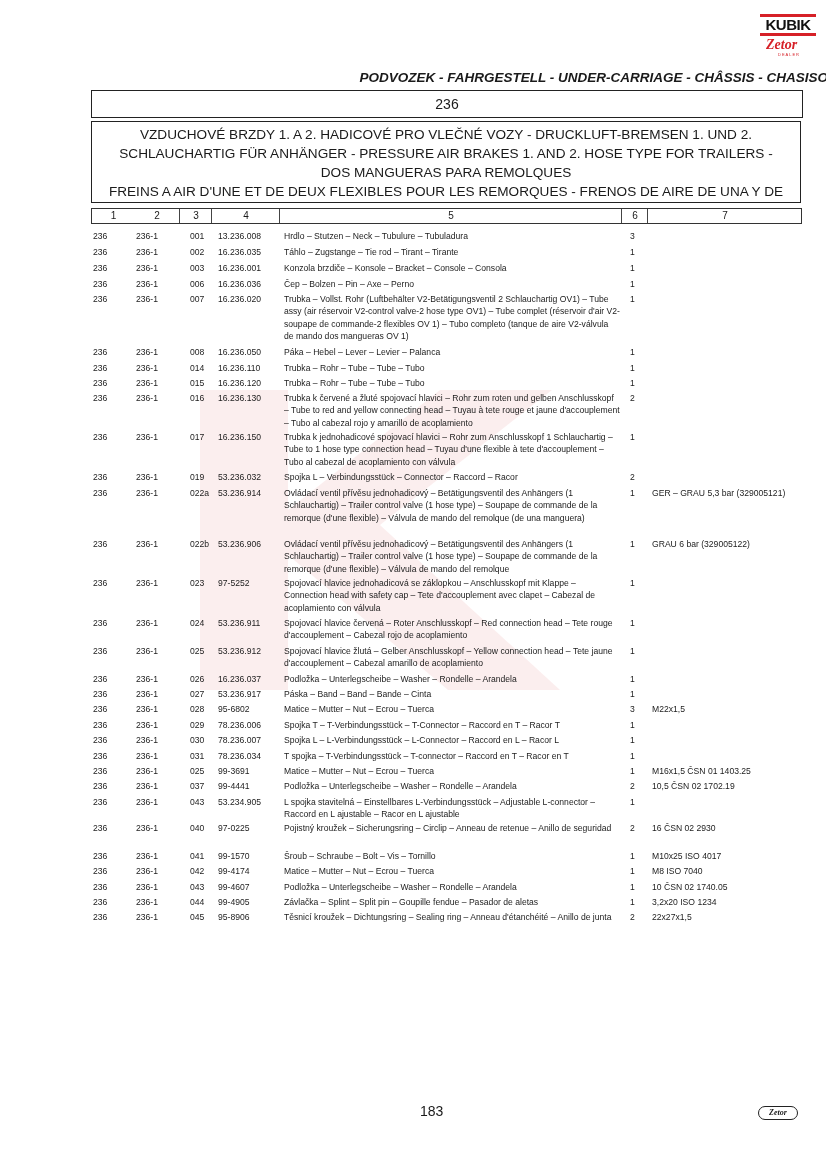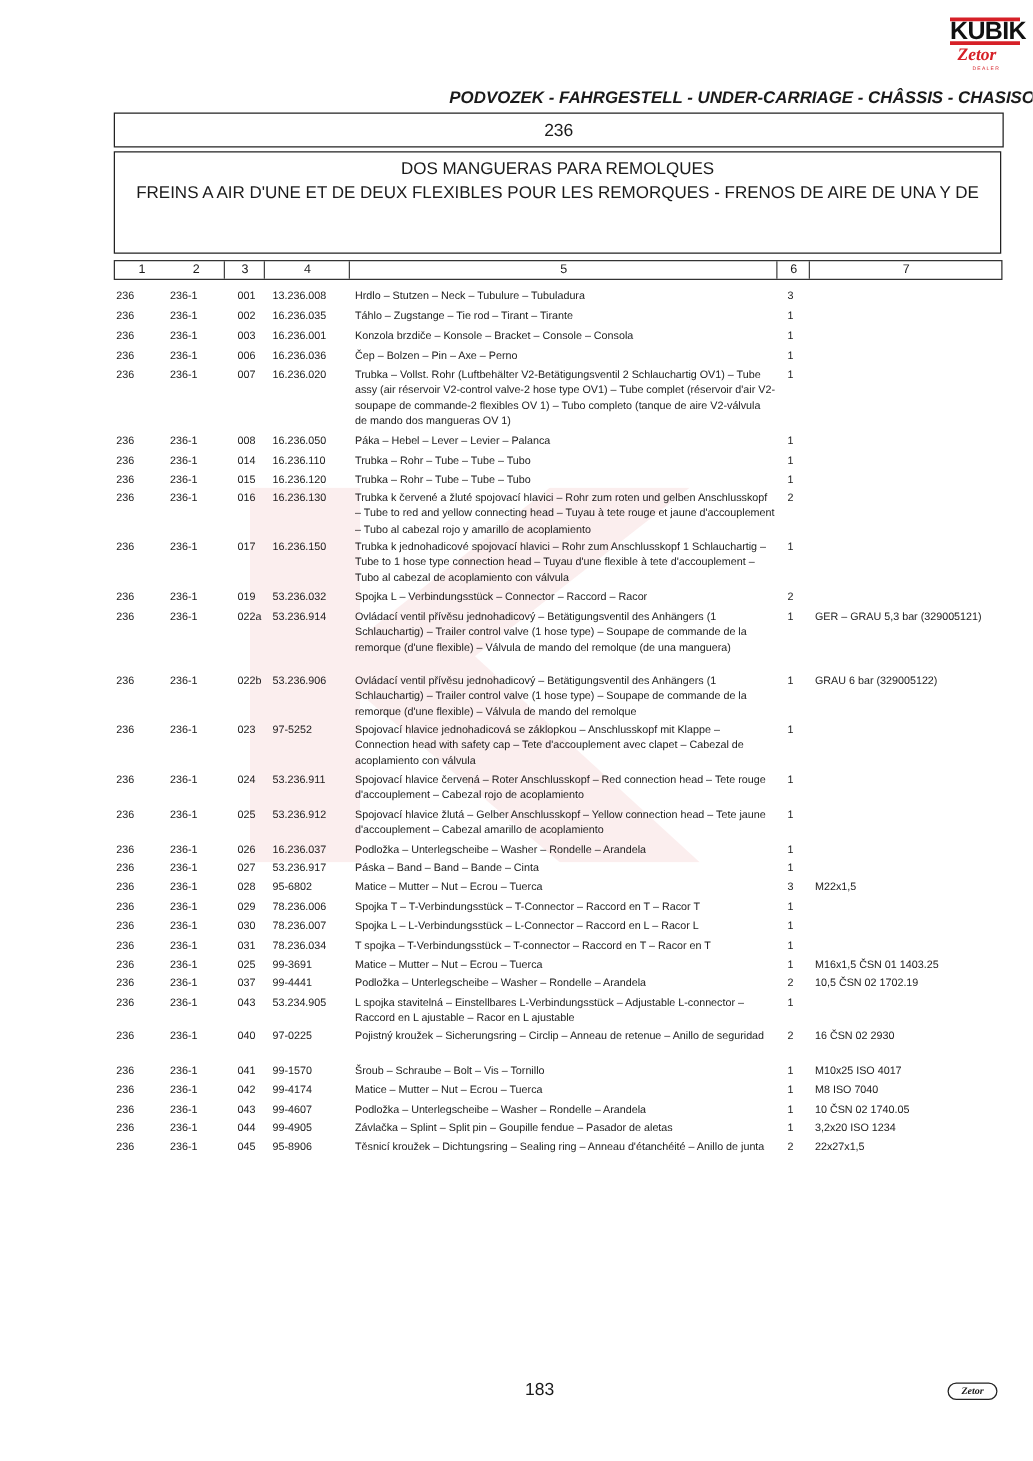--- a/index.html
+++ b/index.html
@@ -2,21 +2,21 @@
 <html><head>
 <meta charset="utf-8">
 <style>
   html, body { margin:0; padding:0; background:#fff; }
   body { width:826px; height:1169px; position:relative; overflow:hidden;
          font-family:"Liberation Sans", "DejaVu Sans", sans-serif; color:#1a1a1a; }
   .logo { position:absolute; left:760px; top:14px; width:56px; height:44px; }
   .logo .kubik { position:absolute; left:0; top:0; width:56px; height:22px; background:#fff; }
   .logo .kubik .bar { position:absolute; left:0; width:56px; height:3px; background:#d62027; }
   .logo .kubik .txt { position:absolute; left:0; top:3px; width:56px; height:32px;
-    font-weight:bold; font-size:20px; line-height:16px; letter-spacing:-0.5px; text-align:center; color:#111;
+    font-weight:bold; font-size:15px; line-height:16px; letter-spacing:-0.5px; text-align:center; color:#111;
     font-family:"Liberation Sans", sans-serif; }
   .logo .zetor { position:absolute; left:6px; top:24px; width:48px; height:14px;
     font-style:italic; font-weight:bold; font-size:14px; line-height:14px; color:#d62027;
     font-family:"Liberation Serif", serif; }
   .logo .dealer { position:absolute; left:18px; top:38px; font-size:4px; color:#d62027; letter-spacing:1px; }
 
   .section-title { position:absolute; left:108px; top:70px; width:720px; text-align:right;
     font-size:13.5px; font-weight:bold; letter-spacing:0px;font-style:italic; }
   .num-box { position:absolute; left:91px; top:90px; width:710px; height:26px;
     border:1.5px solid #222; text-align:center; font-size:14px; line-height:26px; }
@@ -63,20 +63,22 @@
 </div>
 
 <div class="watermark">
     <div class="k"></div>
   </div>
 
 <div class="section-title">PODVOZEK - FAHRGESTELL - UNDER-CARRIAGE - CHÂSSIS - CHASISO</div>
 <div class="num-box">236</div>
 
 <div class="title-box">
+  <div>VZDUCHOVÉ BRZDY 1. A 2. HADICOVÉ PRO VLEČNÉ VOZY - DRUCKLUFT-BREMSEN 1. UND 2.</div>
+  <div>SCHLAUCHARTIG FÜR ANHÄNGER - PRESSURE AIR BRAKES 1. AND 2. HOSE TYPE FOR TRAILERS -</div>
   <div>DOS MANGUERAS PARA REMOLQUES</div>
   <div>FREINS A AIR D'UNE ET DE DEUX FLEXIBLES POUR LES REMORQUES - FRENOS DE AIRE DE UNA Y DE</div>
 </div>
 
 <div class="col-header">
   <span style="left:0;width:43px">1</span>
   <span style="left:43px;width:44px">2</span>
   <span class="sep" style="left:87px;width:32px">3</span>
   <span class="sep" style="left:119px;width:68px">4</span>
   <span class="sep" style="left:187px;width:342px">5</span>

